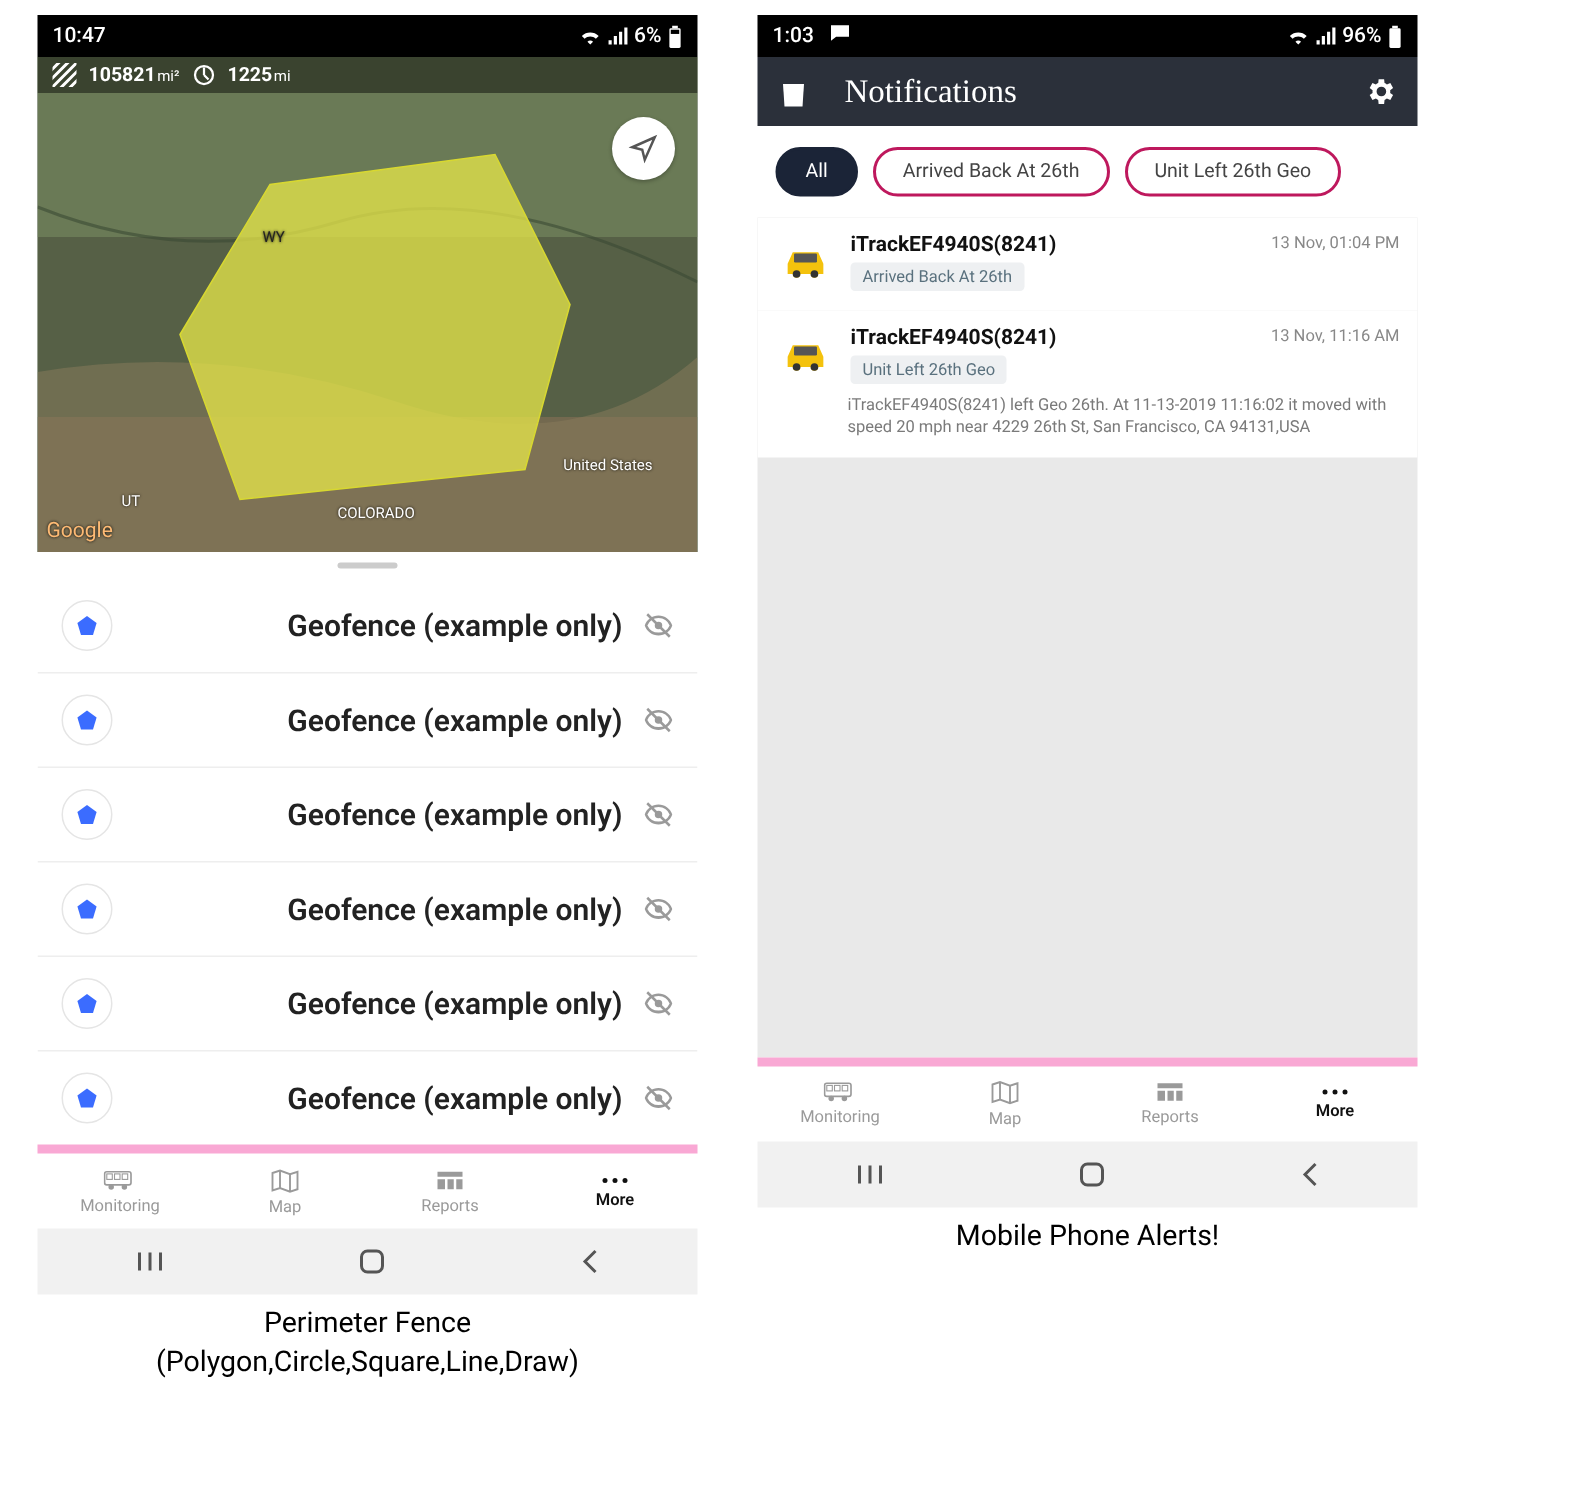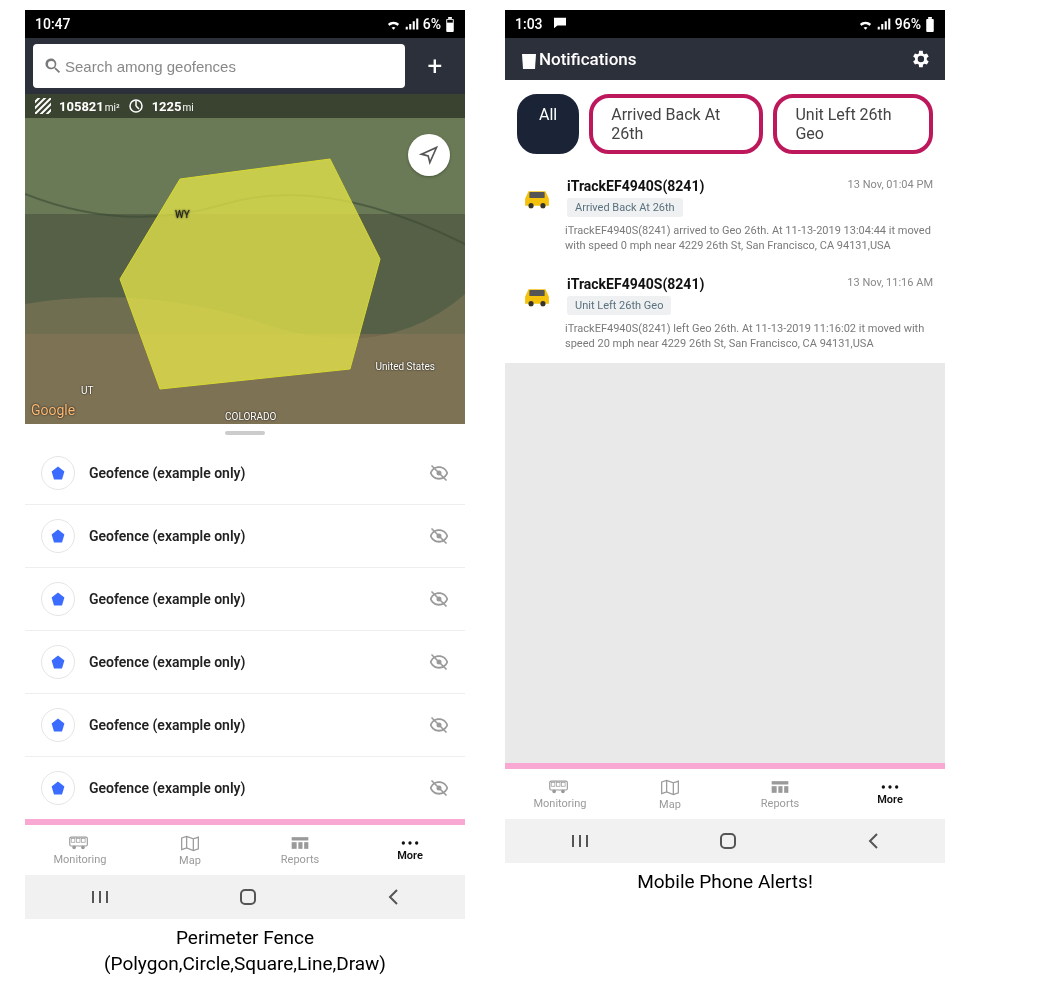--- a/index.html
+++ b/index.html
@@ -53,21 +53,21 @@
     border: none; outline: none; flex:1; font-size: 15px; color:#555; background:transparent;
   }
   .searchbox input::placeholder { color:#888; }
   .plusbtn {
     width: 44px; height:44px; display:flex;align-items:center;justify-content:center;
     color:#fff; font-size:26px;
   }
   .darkbar2 {
     background:#2b303a; color:#fff; display:flex; align-items:center; padding:10px 14px;
   }
-  .darkbar2 .title { font-size:17px; font-weight:500; flex:1; margin-left:0;}
+  .darkbar2 .title { font-size:22px; font-weight:500; flex:1; margin-left:24px;font-family:Liberation Serif, serif;}
   
   .mapwrap { position:relative; height:330px; background:#4a5a3e; overflow:hidden;}
   .mapoverlay {
     position:absolute; top:0; left:0; right:0;
     background:rgba(0,0,0,0.45); color:#fff;
     display:flex; align-items:center; gap:8px;
     padding:4px 10px; font-size:13px; font-weight:500;
   }
   .mapoverlay .unit { font-size:10px; font-weight:400; margin-left:1px;}
   .polygon {
@@ -92,21 +92,21 @@
   
   .glist { flex:1; overflow:hidden; }
   .grow {
     display:flex; align-items:center; padding:14px 16px; border-bottom:1px solid #eee;
     gap:14px;
   }
   .grow .icocircle {
     width:34px; height:34px; border-radius:50%; border:1px solid #e5e5e5;
     display:flex; align-items:center; justify-content:center;
   }
-  .grow .label { flex:1; font-size:14px; font-weight:600; color:#222;}
+  .grow .label { flex:1; font-size:20px; font-weight:600; color:#222;text-align:right;}
   .pentagon {
     width:16px; height:16px;
   }
   
   .bottomnav {
     display:flex; height:56px; border-top:6px solid #f9a8d4;
   }
   .bnitem {
     flex:1; display:flex; flex-direction:column; align-items:center; justify-content:center;
     gap:2px; color:#9a9a9a; font-size:11px;
@@ -119,21 +119,21 @@
   }
   
   .caption {
     text-align:center; font-size:19px; color:#000; margin-top:6px; line-height:1.35;
   }
   
   .chipsbar {
     display:flex; gap:10px; padding:14px 12px; background:#fff;
   }
   .chip {
-    border:4px solid #be185d; border-radius:20px; padding:7px 18px; font-size:16px; color:#444;
+    border:2px solid #be185d; border-radius:20px; padding:7px 18px; font-size:13px; color:#444;
     background:#fff;
   }
   .chip.active { background:#1b2437; color:#fff; border-color:#1b2437;}
   .notiflist { flex:1; background:#e9e9e9; overflow:hidden;}
   .ncard {
     background:#fff; margin-bottom:0; padding:10px 12px 12px 12px;
     display:flex; flex-direction:column;
   }
   .ncard .toprow { display:flex; align-items:flex-start; gap:10px;}
   .ncar {
@@ -175,33 +175,20 @@
         <span class="st-icon">
           <svg width="10" height="15" viewBox="0 0 10 16">
                 <rect x="1" y="2" width="8" height="14" rx="1" fill="#fff"></rect>
                 <rect x="3" y="0" width="4" height="2" fill="#fff"></rect>
                 <rect x="2" y="3" width="6" height="3" fill="#000"></rect>
               </svg>
         </span>
       </span>
     </div>
 
-    <div class="darkbar">
-      <div class="searchbox">
-        <span>
-          <svg width="20" height="20" viewBox="0 0 24 24">
-                <path fill="#7a7a7a" d="M15.5 14h-.8l-.3-.3a6.5 6.5 0 10-.7.7l.3.3v.8l5 5 1.5-1.5-5-5zM10 14a4 4 0 110-8 4 4 0 010 8z"></path>
-              </svg>
-        </span>
-        <input placeholder="Search among geofences" style="">
-      </div>
-      <div class="plusbtn">
-        <span>+</span>
-      </div>
-    </div>
 
     <div class="mapwrap">
 
       <svg width="100%" height="100%" viewBox="0 0 440 330" preserveAspectRatio="none">
         <rect width="440" height="330" fill="#566046"></rect>
         <rect x="0" y="0" width="440" height="120" fill="#6a7a56"></rect>
         <rect x="0" y="240" width="440" height="90" fill="#73694f"></rect>
         <path d="M0 210 Q120 190 240 230 T440 200 L440 330 L0 330Z" fill="#8a7c5c" opacity="0.5"></path>
         <path d="M0 100 Q100 140 200 110 T440 150" stroke="#3a4a34" stroke-width="2" fill="none" opacity="0.6"></path>
       </svg>
@@ -226,21 +213,21 @@
       <div class="navfab">
         <span>
           <svg width="20" height="20" viewBox="0 0 24 24">
                 <path fill="none" stroke="#555" stroke-width="2" d="M3 11l18-8-8 18-2-8-8-2z"></path>
               </svg>
         </span>
       </div>
       <span class="maplabel" style="top:115px;left:150px;color:#222">WY</span>
       <span class="maplabel" style="bottom:28px;left:20px;padding-left:36px;">UT</span>
       <span class="maplabel" style="bottom:52px;right:30px;">United States</span>
-      <span class="maplabel" style="bottom:2px;left:200px;">COLORADO</span>
+      <span class="maplabel" style="bottom:20px;left:200px;">COLORADO</span>
       <span class="googlelabel">Google</span>
     </div>
 
     <div class="dragbar">
           <div class="pill"></div>
         </div>
 
     <div class="glist">
 
       <div class="grow">
@@ -466,21 +453,20 @@
                   <circle cx="13" cy="22" r="3" fill="#333"></circle>
                   <circle cx="27" cy="22" r="3" fill="#333"></circle>
                 </svg>
           </span>
           <div class="meta">
             <div class="title">iTrackEF4940S(8241)</div>
             <span class="tag">Arrived Back At 26th</span>
           </div>
           <span class="ts">13 Nov, 01:04 PM</span>
         </div>
-        <div class="desc">iTrackEF4940S(8241) arrived to Geo 26th.    At 11-13-2019 13:04:44 it moved with speed 0 mph near 4229 26th St, San Francisco, CA 94131,USA</div>
       </div>
 
       <div class="ncard">
         <div class="toprow">
           <span class="ncar">
             <svg width="34" height="24" viewBox="0 0 40 26">
                   <path fill="#f4c20d" d="M6 14l4-9h20l4 9v8h-4a3 3 0 01-6 0H16a3 3 0 01-6 0H6v-8z"></path>
                   <rect x="11" y="6" width="18" height="7" rx="1" fill="#555"></rect>
                   <circle cx="13" cy="22" r="3" fill="#333"></circle>
                   <circle cx="27" cy="22" r="3" fill="#333"></circle>

